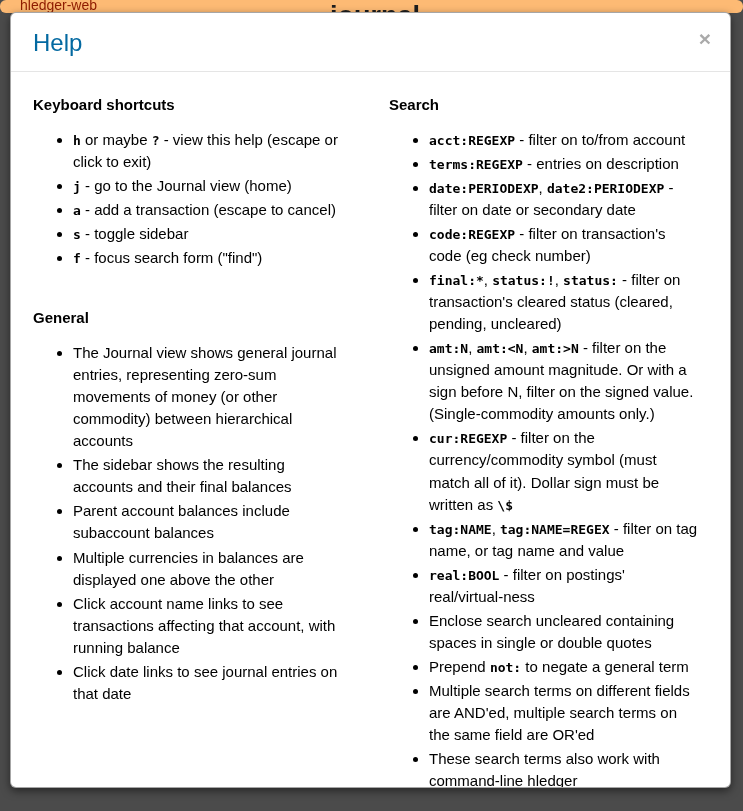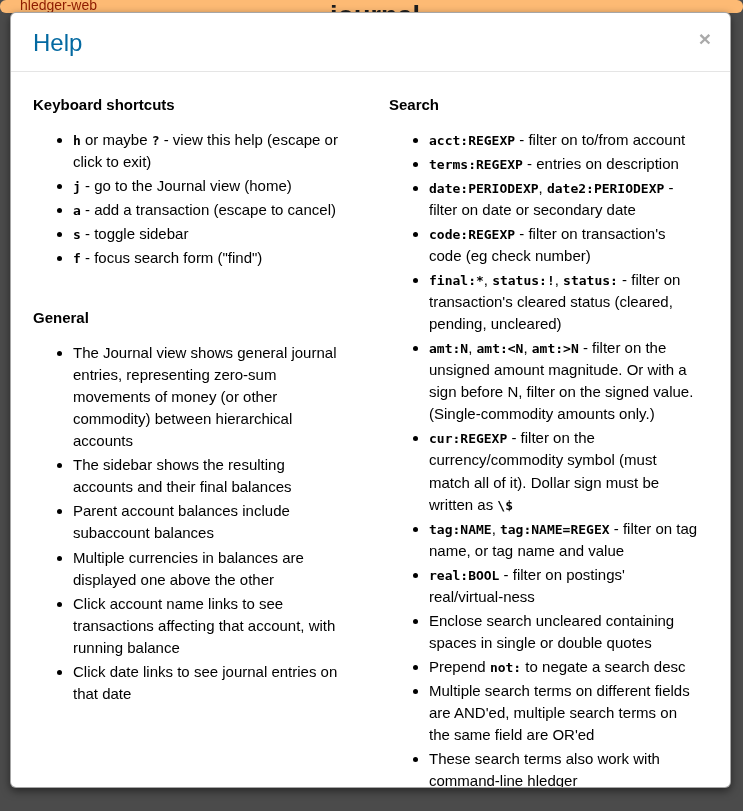--- a/index.html
+++ b/index.html
@@ -163,21 +163,21 @@
             <li><code>acct:REGEXP</code><span> - filter on to/from account</span></li>
             <li><code>terms:REGEXP</code><span> - entries on description</span></li>
             <li><code>date:PERIODEXP</code><span>, </span><code>date2:PERIODEXP</code><span> - filter on date or secondary date</span></li>
             <li><code>code:REGEXP</code><span> - filter on transaction's code (eg check number)</span></li>
             <li><code>final:*</code><span>, </span><code>status:!</code><span>, </span><code>status:</code><span> - filter on transaction's cleared status (cleared, pending, uncleared)</span></li>
             <li><code>amt:N</code><span>, </span><code>amt:&lt;N</code><span>, </span><code>amt:&gt;N</code><span> - filter on the unsigned amount magnitude. Or with a sign before N, filter on the signed value. (Single-commodity amounts only.)</span></li>
             <li><code>cur:REGEXP</code><span> - filter on the currency/commodity symbol (must match all of it). Dollar sign must be written as </span><code>\$</code></li>
             <li><code>tag:NAME</code><span>, </span><code>tag:NAME=REGEX</code><span> - filter on tag name, or tag name and value</span></li>
             <li><code>real:BOOL</code><span> - filter on postings' real/virtual-ness</span></li>
             <li><span>Enclose search uncleared containing spaces in single or double quotes</span></li>
-            <li><span>Prepend </span><code>not:</code><span> to negate a search desc</span></li>
+            <li><span>Prepend </span><code>not:</code><span> to negate a general term</span></li>
             <li><span>Multiple search terms on different fields are AND'ed, multiple search terms on the same field are OR'ed</span></li>
             <li><span>These search terms also work with command-line hledger</span></li>
           </ul>
       </div>
 
     </div>
   </div>
 </div>
 
 </body></html>

